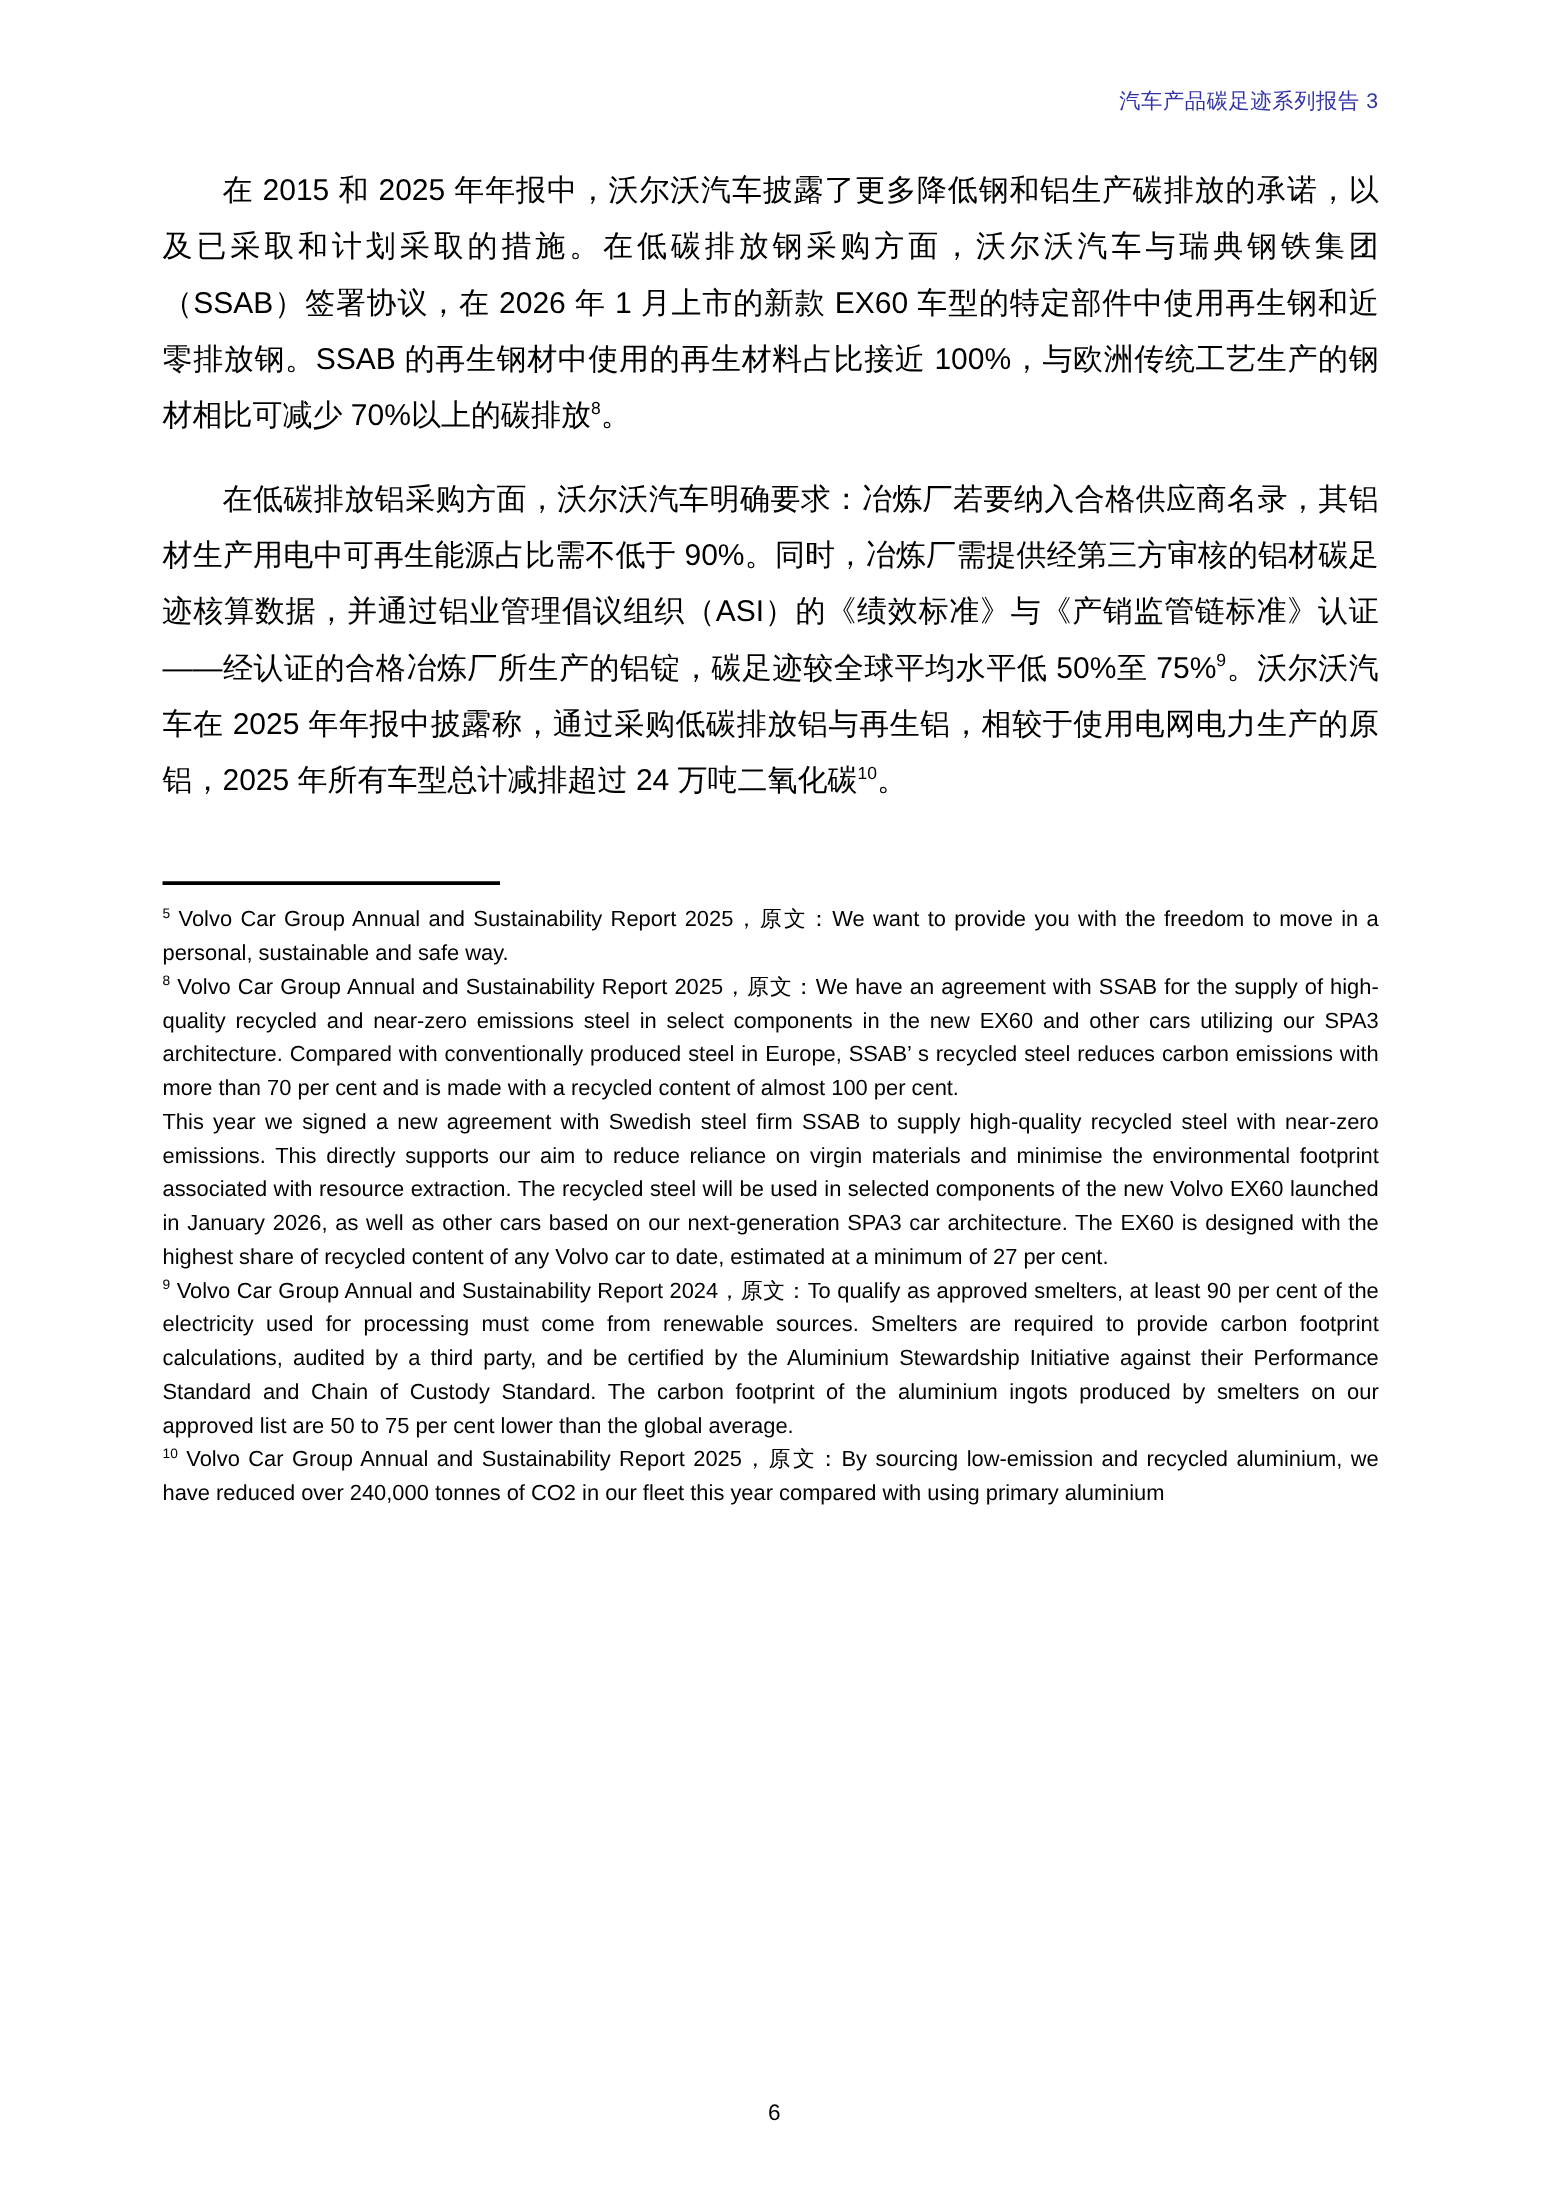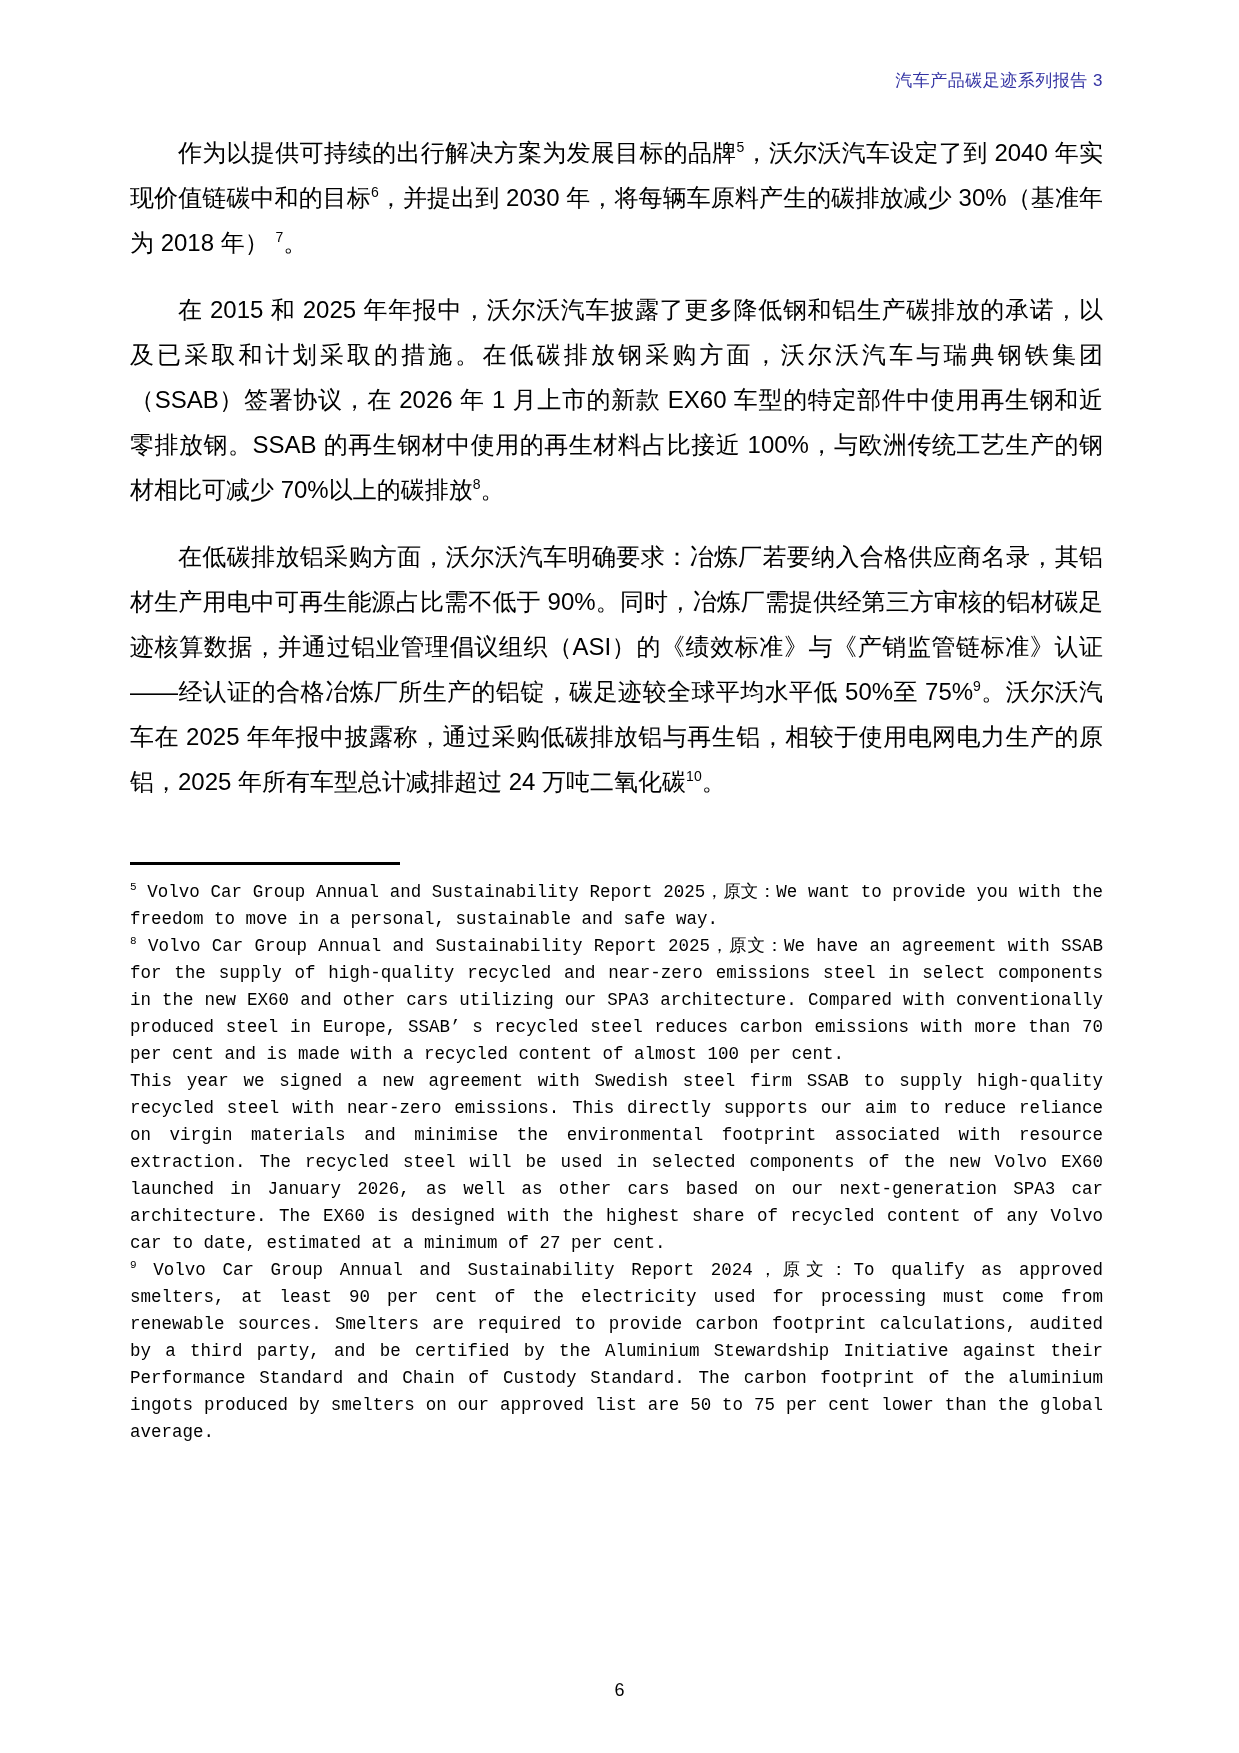--- a/index.html
+++ b/index.html
@@ -50,21 +50,20 @@
     margin: 58px 0 14px 0;
   }
   .footnotes {
     font-size: 17.5px;
     line-height: 27px;
     text-align: justify;
     color: #000000;
   }
   .footnote {
     margin: 0;
-    font-family: Liberation Mono, monospace;
   }
   .footnote sup {
     font-size: 11px;
     line-height: 0;
     vertical-align: super;
   }
   .page-number {
     position: absolute;
     left: 0;
     right: 0;
@@ -75,29 +74,29 @@
   }
 </style>
 </head>
 <body>
 
 <div class="page">
 
   <div class="doc-header" style="color: rgb(51, 51, 163);">汽车产品碳足迹系列报告 3</div>
 
   <div class="body-text">
-      <p class="body-para"><span>作为以提供可持续的出行解决方案为发展目标的品牌</span><sup>5</sup><span>，沃尔沃汽车设定了到 2040 年实现价值链碳中和的目标</span><sup>6</sup><span>，并提出到 2030 年，将每辆车原料产生的碳排放减少 30%（基准年为 2018 年） </span><sup>7</sup><span>。</span></p>
       <p class="body-para"><span>在 2015 和 2025 年年报中，沃尔沃汽车披露了更多降低钢和铝生产碳排放的承诺，以及已采取和计划采取的措施。在低碳排放钢采购方面，沃尔沃汽车与瑞典钢铁集团（SSAB）签署协议，在 2026 年 1 月上市的新款 EX60 车型的特定部件中使用再生钢和近零排放钢。SSAB 的再生钢材中使用的再生材料占比接近 100%，与欧洲传统工艺生产的钢材相比可减少 70%以上的碳排放</span><sup>8</sup><span>。</span></p>
       <p class="body-para"><span>在低碳排放铝采购方面，沃尔沃汽车明确要求：冶炼厂若要纳入合格供应商名录，其铝材生产用电中可再生能源占比需不低于 90%。同时，冶炼厂需提供经第三方审核的铝材碳足迹核算数据，并通过铝业管理倡议组织（ASI）的《绩效标准》与《产销监管链标准》认证——经认证的合格冶炼厂所生产的铝锭，碳足迹较全球平均水平低 50%至 75%</span><sup>9</sup><span>。沃尔沃汽车在 2025 年年报中披露称，通过采购低碳排放铝与再生铝，相较于使用电网电力生产的原铝，2025 年所有车型总计减排超过 24 万吨二氧化碳</span><sup>10</sup><span>。</span></p>
     </div>
 
   <hr class="footnote-sep">
 
   <div class="footnotes">
       <div class="footnote"><sup>5</sup> <span>Volvo Car Group Annual and Sustainability Report 2025，原文：We want to provide you with the freedom to move in a personal, sustainable and safe way.</span></div>
       <div class="footnote"><sup>8</sup> <span>Volvo Car Group Annual and Sustainability Report 2025，原文：We have an agreement with SSAB for the supply of high-quality recycled and near-zero emissions steel in select components in the new EX60 and other cars utilizing our SPA3 architecture. Compared with conventionally produced steel in Europe, SSAB’ s recycled steel reduces carbon emissions with more than 70 per cent and is made with a recycled content of almost 100 per cent.</span></div>
       <div class="footnote"><span>This year we signed a new agreement with Swedish steel firm SSAB to supply high-quality recycled steel with near-zero emissions. This directly supports our aim to reduce reliance on virgin materials and minimise the environmental footprint associated with resource extraction. The recycled steel will be used in selected components of the new Volvo EX60 launched in January 2026, as well as other cars based on our next-generation SPA3 car architecture. The EX60 is designed with the highest share of recycled content of any Volvo car to date, estimated at a minimum of 27 per cent.</span></div>
       <div class="footnote"><sup>9</sup> <span>Volvo Car Group Annual and Sustainability Report 2024，原文：To qualify as approved smelters, at least 90 per cent of the electricity used for processing must come from renewable sources. Smelters are required to provide carbon footprint calculations, audited by a third party, and be certified by the Aluminium Stewardship Initiative against their Performance Standard and Chain of Custody Standard. The carbon footprint of the aluminium ingots produced by smelters on our approved list are 50 to 75 per cent lower than the global average.</span></div>
+      <div class="footnote"><sup>10</sup> <span>Volvo Car Group Annual and Sustainability Report 2025，原文：By sourcing  low-emission and recycled aluminium, we  have  reduced  over  240,000  tonnes  of  CO2  in  our  fleet  this  year  compared  with  using  primary  aluminium</span></div>
     </div>
 
   <div class="page-number">6</div>
 
 </div>
 
 </body></html>

